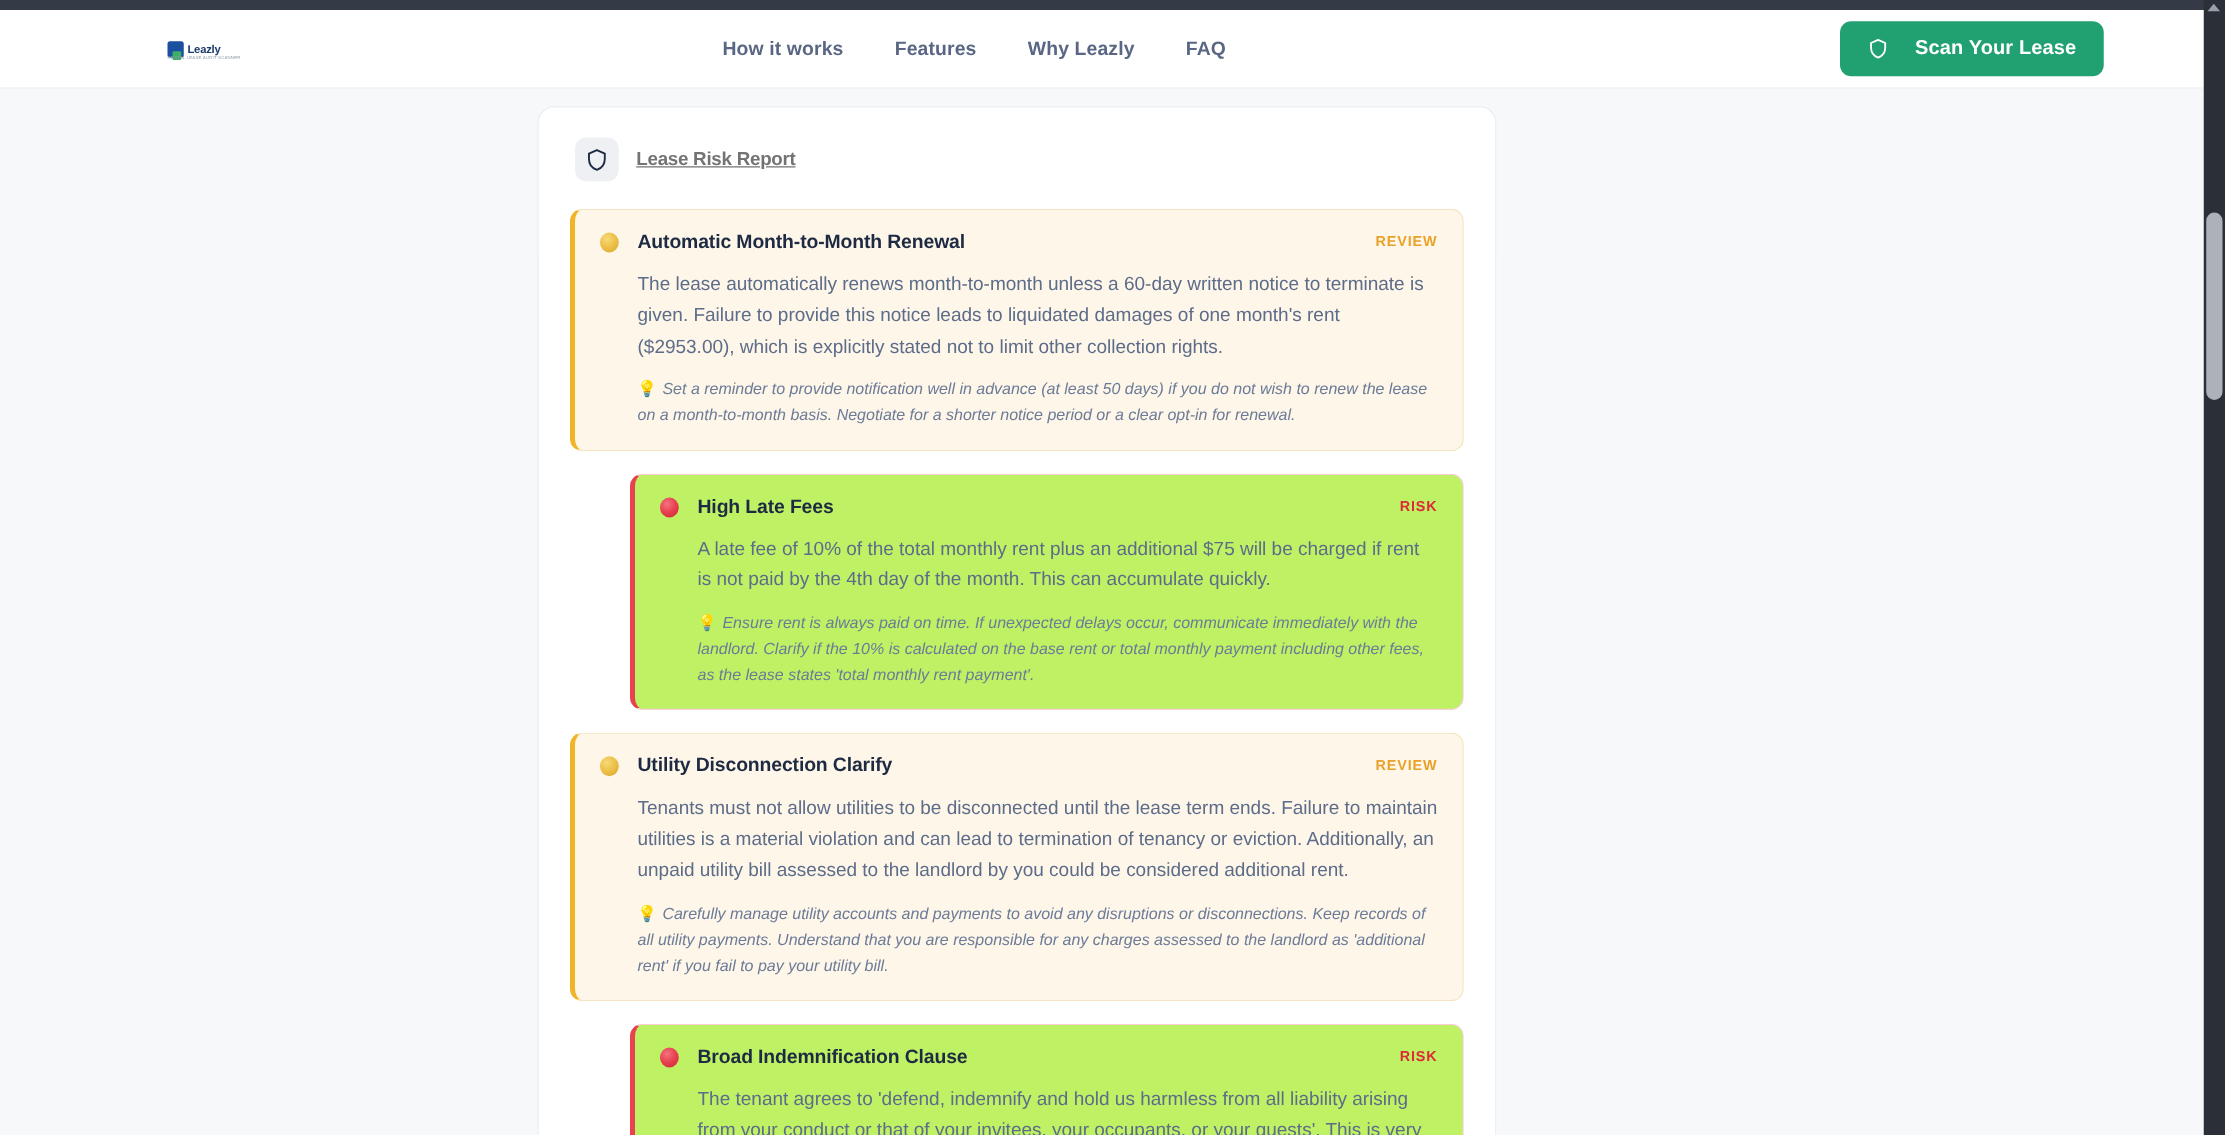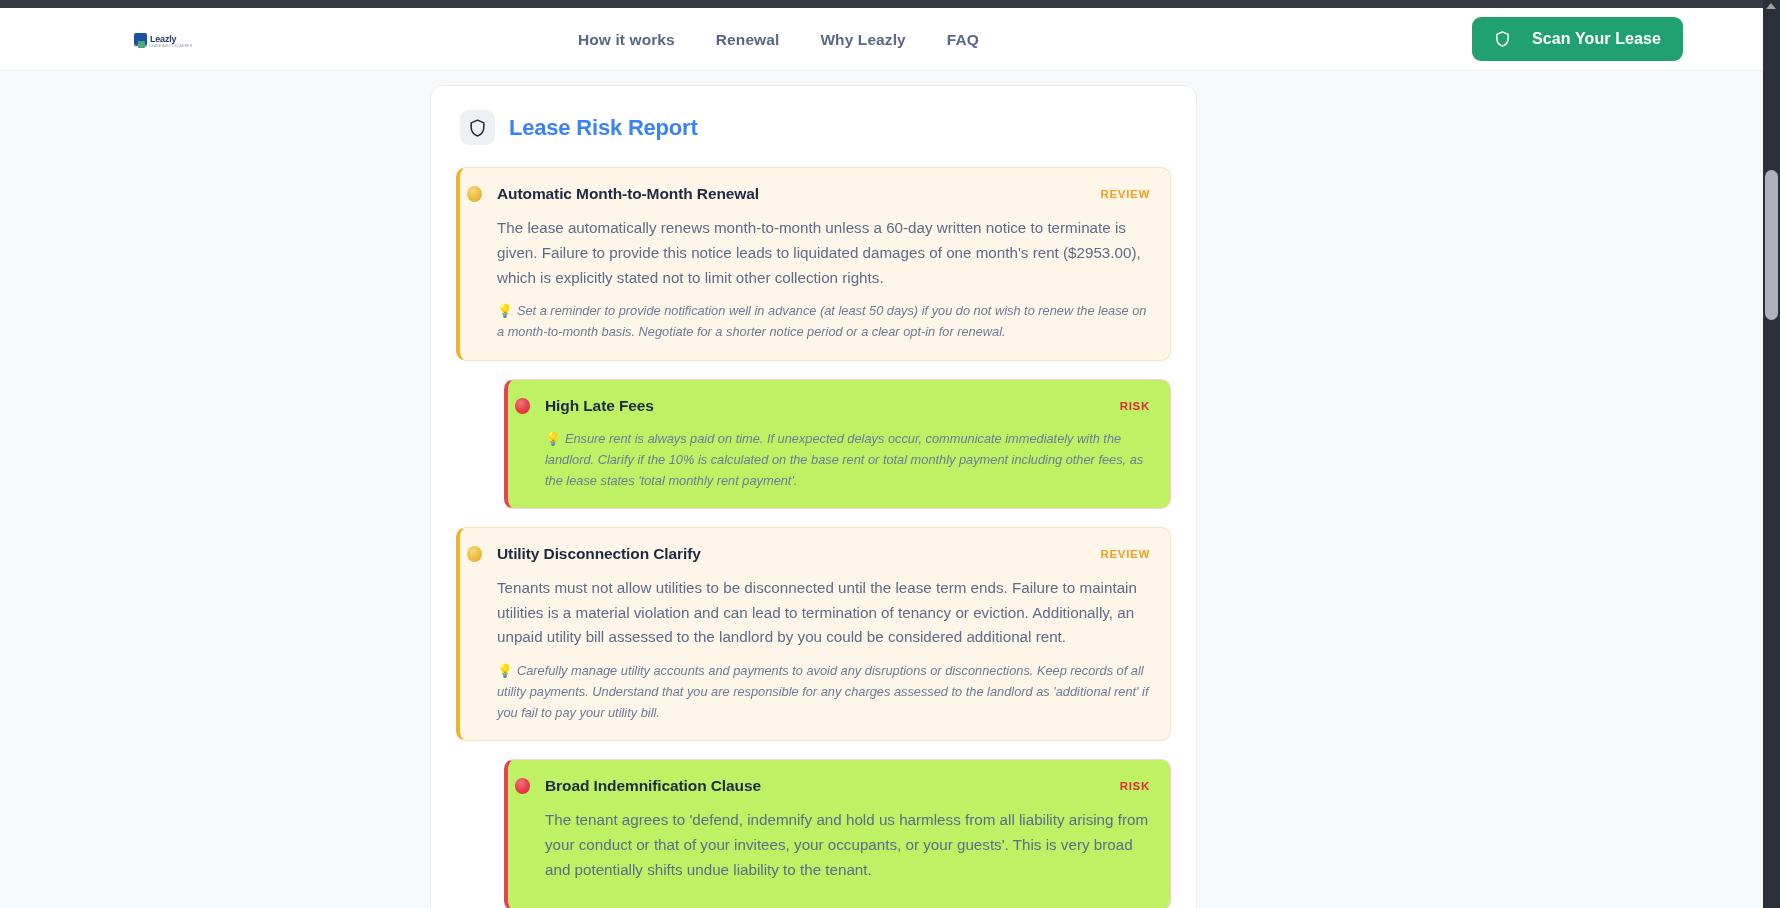--- a/index.html
+++ b/index.html
@@ -153,30 +153,31 @@
   .report-icon {
     width: 35px; height: 35px;
     border-radius: 9px;
     background: #eef0f4;
     display: flex;
     align-items: center;
     justify-content: center;
     flex: none;
   }
   .report-title {
-    font-size: 22px;
-    font-weight: 700;
-    color: #3b82f6;
+    font-size: 15px;
+    font-weight: 700;
+    color: #737373;
     letter-spacing: -0.2px;
+    text-decoration: underline;
   }
 
   
   .risk-card {
     border-radius: 10px;
-    padding: 17px 20px 17px 7px;
+    padding: 17px 20px 17px 20px;
     margin-bottom: 18px;
   }
   .risk-card.review {
     background: #fdf6e9;
     border: 1px solid #f6e3bf;
     border-left: 4px solid #f0b429;
   }
   .risk-card.risk {
     background: #bef264;
     border: 1px solid #f7cfd2;
@@ -272,21 +273,21 @@
   <div class="site-header">
 
     <div class="logo-wrap">
       <span class="logo-mark"></span>
       <span class="logo-text">Leazly</span>
       <span class="logo-sub">RENTAL LEASE AUDIT SCANNER</span>
     </div>
 
     <nav class="nav">
       <a href="#">How it works</a>
-      <a href="#">Renewal</a>
+      <a href="#">Features</a>
       <a href="#">Why Leazly</a>
       <a href="#">FAQ</a>
     </nav>
 
     <button class="cta-button">
       <span>
         <svg width="17" height="18" viewBox="0 0 24 24" fill="none" stroke="#ffffff" stroke-width="2.1" stroke-linecap="round" stroke-linejoin="round">
           <path d="M12 2 L20 5.5 V11 c0 5.2 -3.4 9.4 -8 11 -4.6 -1.6 -8 -5.8 -8 -11 V5.5 Z"></path>
         </svg>
       </span>
@@ -318,20 +319,21 @@
           <span class="tip-icon">💡</span><span>Set a reminder to provide notification well in advance (at least 50 days) if you do not wish to renew the lease on a month-to-month basis. Negotiate for a shorter notice period or a clear opt-in for renewal.</span>
         </div>
       </div>
 
       <div class="risk-card risk">
         <div class="risk-head">
           <span class="risk-dot red"></span>
           <span class="risk-name">High Late Fees</span>
           <span class="risk-badge risk">RISK</span>
         </div>
+        <div class="risk-body">A late fee of 10% of the total monthly rent plus an additional $75 will be charged if rent is not paid by the 4th day of the month. This can accumulate quickly.</div>
         <div class="risk-tip">
           <span class="tip-icon">💡</span><span>Ensure rent is always paid on time. If unexpected delays occur, communicate immediately with the landlord. Clarify if the 10% is calculated on the base rent or total monthly payment including other fees, as the lease states 'total monthly rent payment'.</span>
         </div>
       </div>
 
       <div class="risk-card review">
         <div class="risk-head">
           <span class="risk-dot amber"></span>
           <span class="risk-name">Utility Disconnection Clarify</span>
           <span class="risk-badge review">REVIEW</span>

